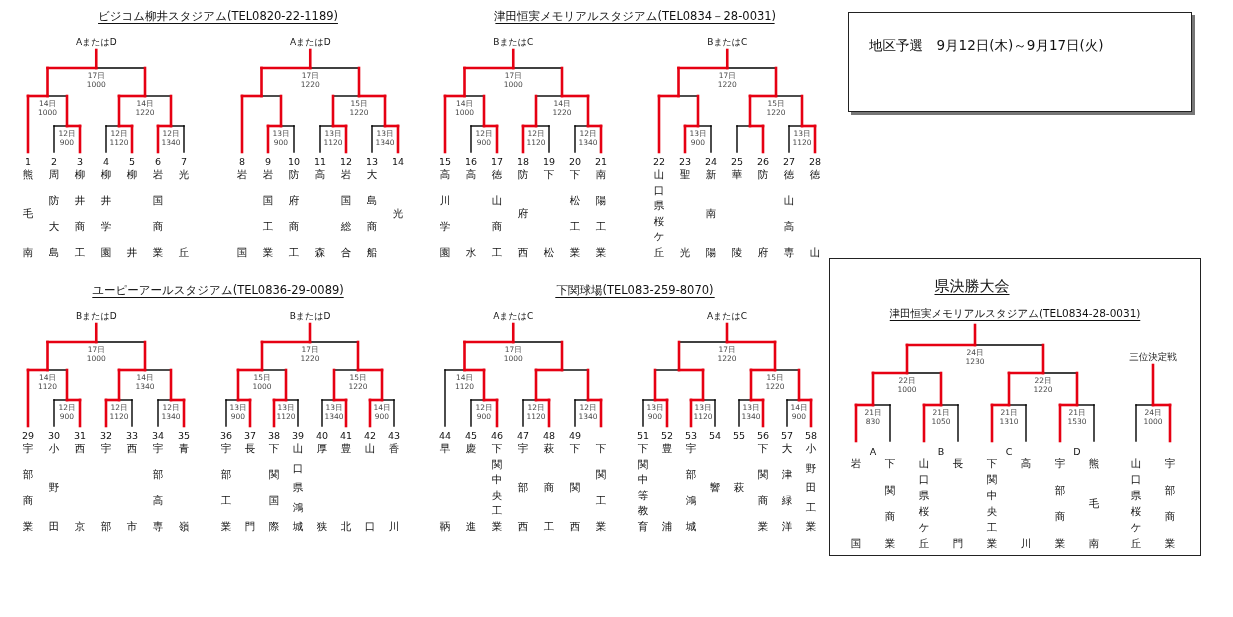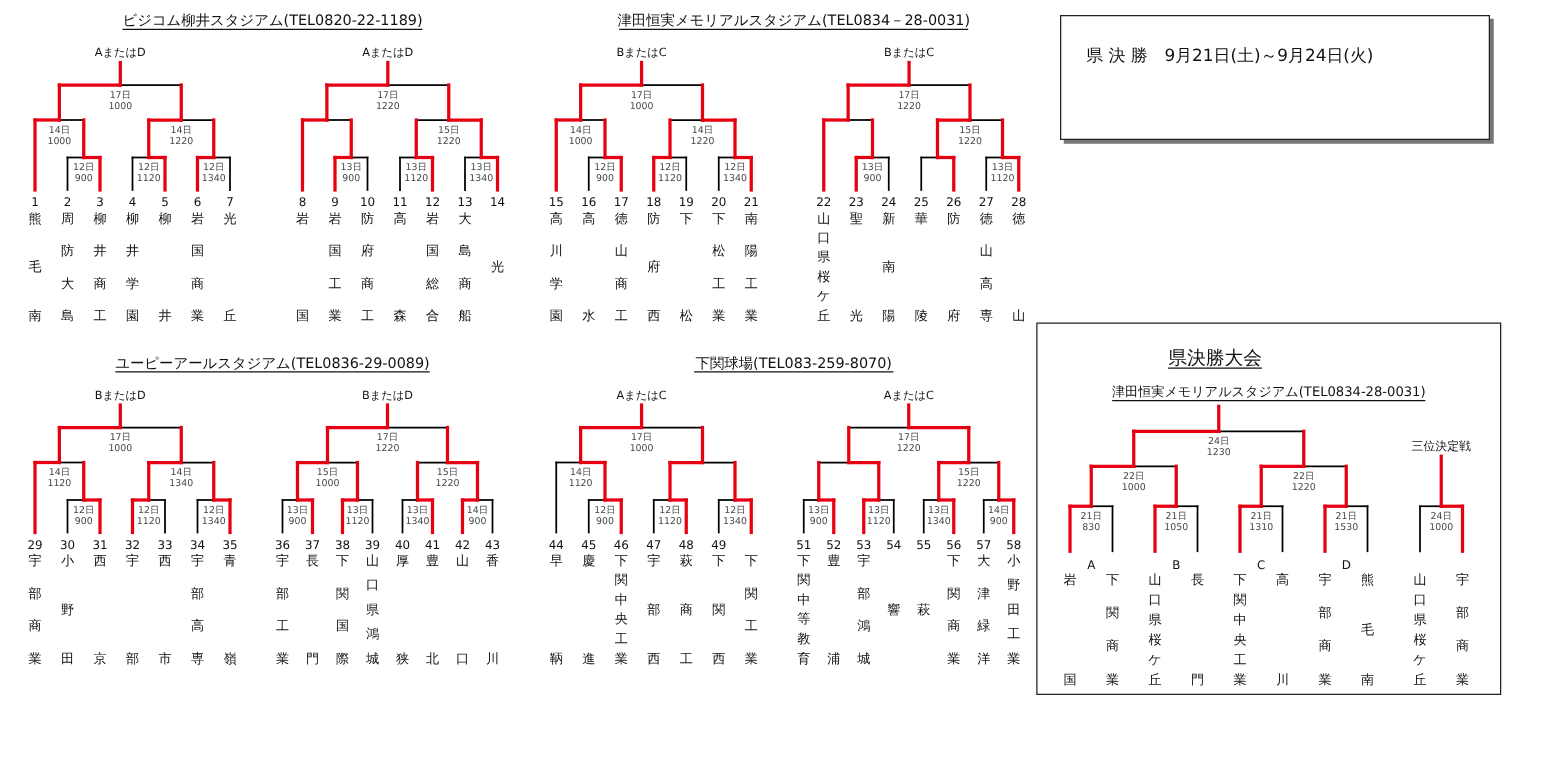--- a/index.html
+++ b/index.html
@@ -575,21 +575,21 @@
       <line x1="326" y1="92" x2="326" y2="122" stroke="#e60012" stroke-width="2.6" stroke-linecap="square"></line>
       <line x1="374" y1="92" x2="374" y2="122" stroke="#e60012" stroke-width="2.6" stroke-linecap="square"></line>
       <line x1="326" y1="122" x2="338" y2="122" stroke="#e60012" stroke-width="2.6" stroke-linecap="square"></line>
       <line x1="338" y1="122" x2="338" y2="148" stroke="#e60012" stroke-width="2.6" stroke-linecap="square"></line>
       <line x1="374" y1="122" x2="386" y2="122" stroke="#e60012" stroke-width="2.6" stroke-linecap="square"></line>
       <line x1="386" y1="122" x2="386" y2="148" stroke="#e60012" stroke-width="2.6" stroke-linecap="square"></line>
       <line x1="302" y1="64" x2="302" y2="46" stroke="#e60012" stroke-width="2.6" stroke-linecap="square"></line>
     </svg>
 
   <div class="info-box">
-    <div>県 決 勝　9月21日(土)～9月24日(火)</div>
+    <div>地区予選　9月12日(木)～9月17日(火)</div>
   </div>
 
   <div class="final-box">
     <svg id="final-svg" width="368" height="294" viewBox="0 0 368 294">
         <text x="142" y="32" font-size="15" fill="#111111" text-anchor="middle">県決勝大会</text>
         <line x1="104.5" y1="35.5" x2="179.5" y2="35.5" stroke="#111111" stroke-width="1.1"></line>
         <text x="185" y="58" font-size="10.5" fill="#111111" text-anchor="middle">津田恒実メモリアルスタジアム(TEL0834-28-0031)</text>
         <line x1="59.73499999999997" y1="61.5" x2="310.26500000000004" y2="61.5" stroke="#111111" stroke-width="1.1"></line>
         <text x="145" y="96" font-size="7.5" fill="#474747" text-anchor="middle">24日</text>
         <text x="145" y="105" font-size="7.5" fill="#474747" text-anchor="middle">1230</text>

